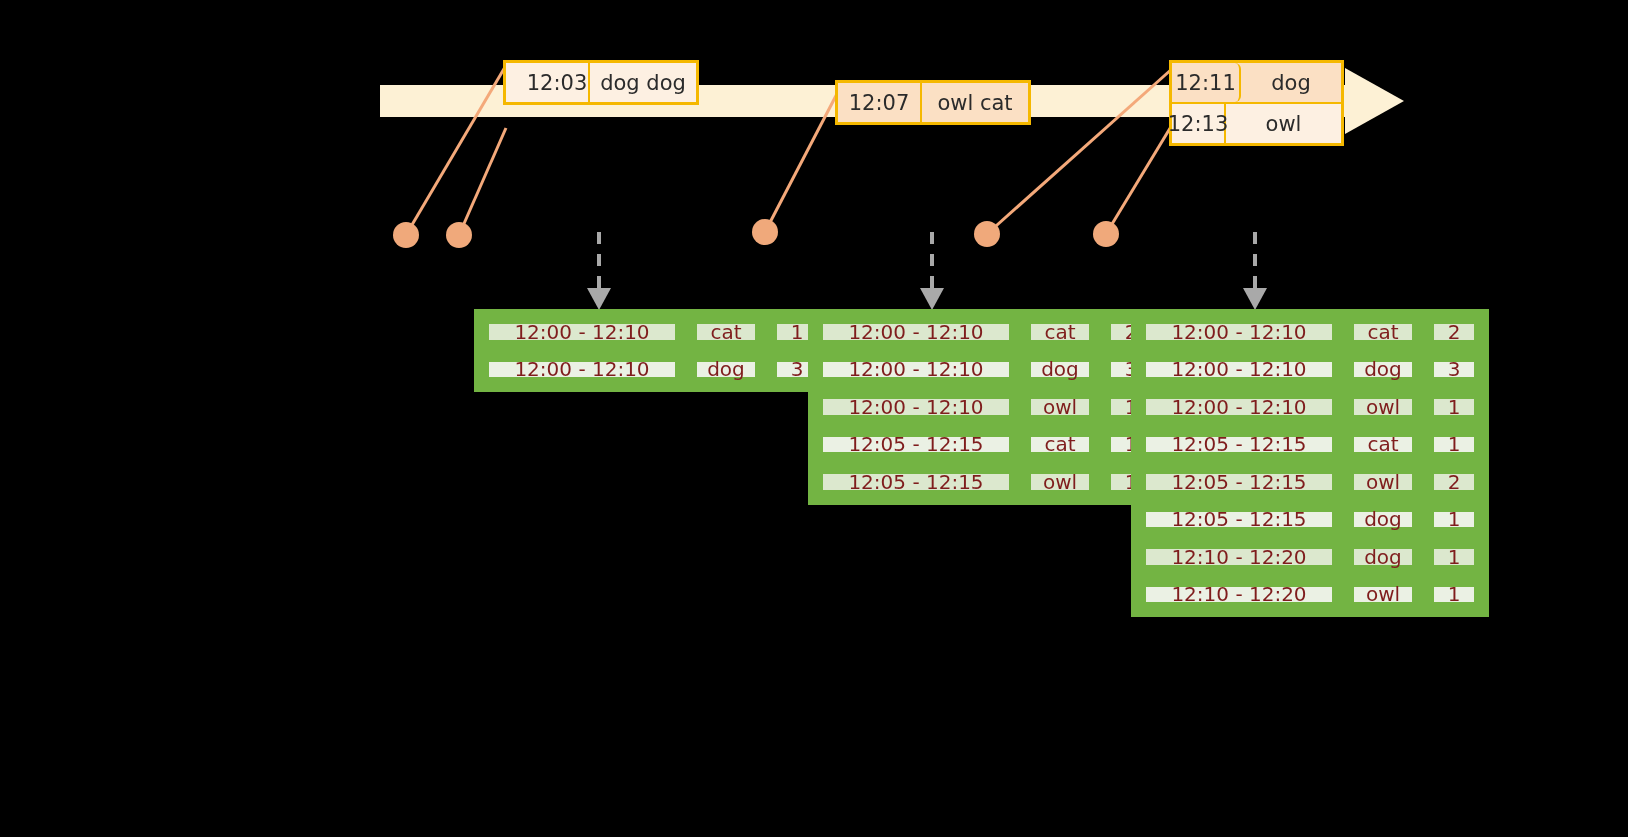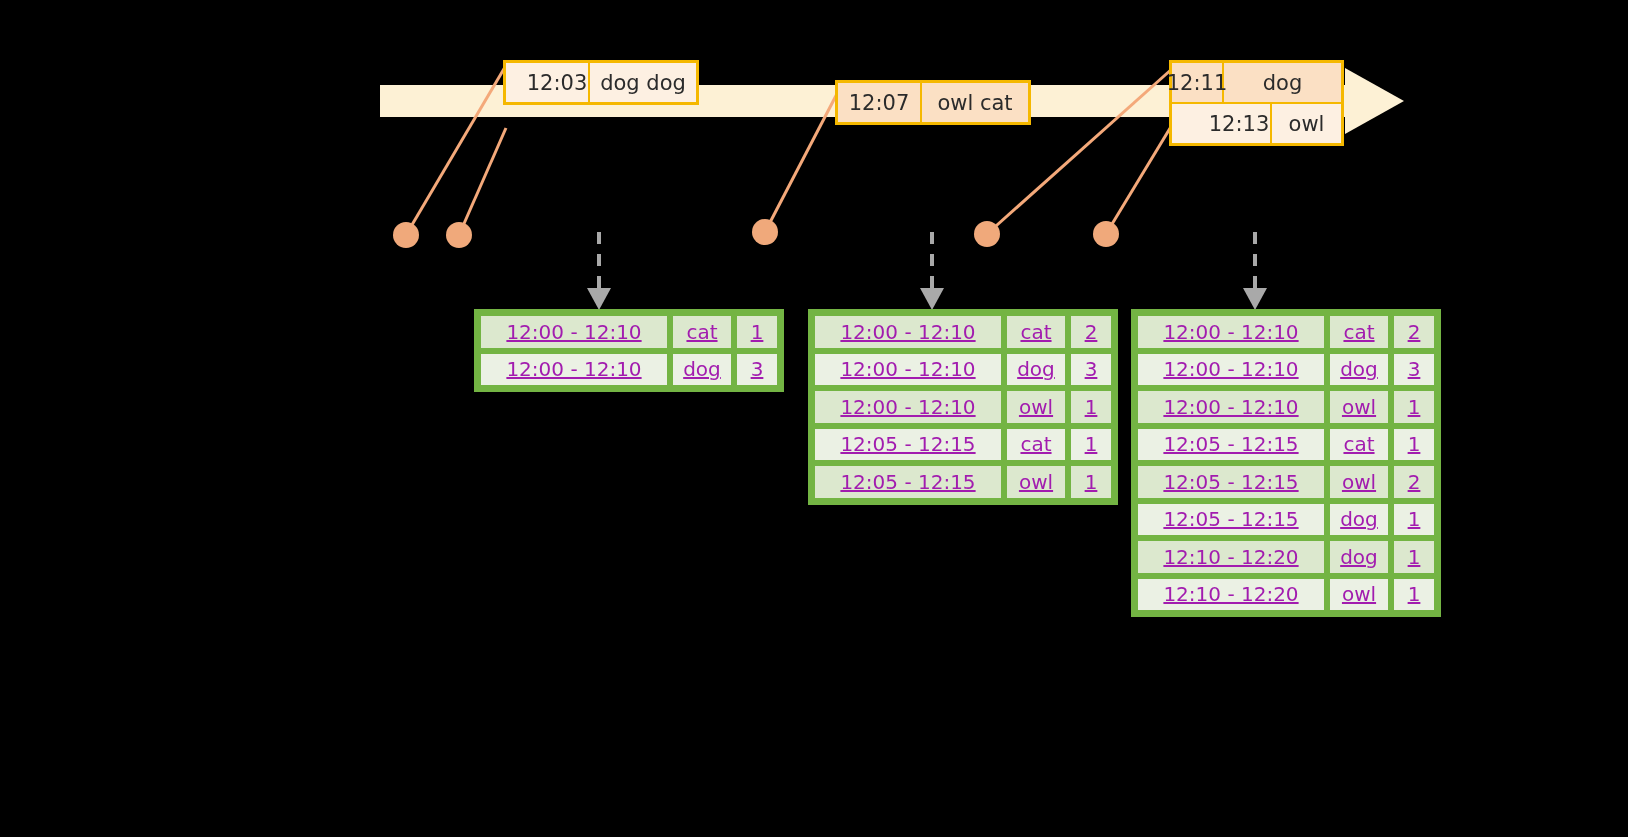--- a/index.html
+++ b/index.html
@@ -76,24 +76,23 @@
     align-items: stretch;
     height: 37.5px;
   }
   .res-row.shade-a .cell { background: #DCE8CE; }
   .res-row.shade-b .cell { background: #EBF1E4; }
   .cell {
     display: flex;
     align-items: center;
     justify-content: center;
     font-size: 20px;
-    color: #a21caf;
-    box-sizing: border-box;
-    margin: 3px;
-    text-decoration: underline;
+    color: #7f1d1d;
+    box-sizing: border-box;
+    margin: 11px;
   }
   .c-window { width: 186px; }
   .c-key    { width: 58px; }
   .c-count  { width: 40px; }
 </style>
 </head>
 <body>
 
 <div id="canvas">
 
@@ -141,25 +140,25 @@
 
   <div class="event-box" style="left:835px; top:80px; width:196px;">
     <div class="event-row shade-a">
       <div class="ev-time" style="width:84px;">12:07</div>
       <div class="ev-words">owl cat</div>
     </div>
   </div>
 
   <div class="event-box" style="left:1169px; top:60px; width:175px;">
     <div class="event-row shade-a">
-      <div class="ev-time" style="width:52px;">12:11</div>
+      <div class="ev-time" style="width:69px;border-radius:6px;">12:11</div>
       <div class="ev-words">dog</div>
     </div>
     <div class="event-row shade-b">
-      <div class="ev-time" style="width:64px;margin-left:36px;">12:13</div>
+      <div class="ev-time" style="width:54px;">12:13</div>
       <div class="ev-words">owl</div>
     </div>
   </div>
 
   <div class="result-table" style="left:474px; top:309px;">
     <div class="res-row shade-a">
       <div class="cell c-window">12:00 - 12:10</div>
       <div class="cell c-key">cat</div>
       <div class="cell c-count">1</div>
     </div>

